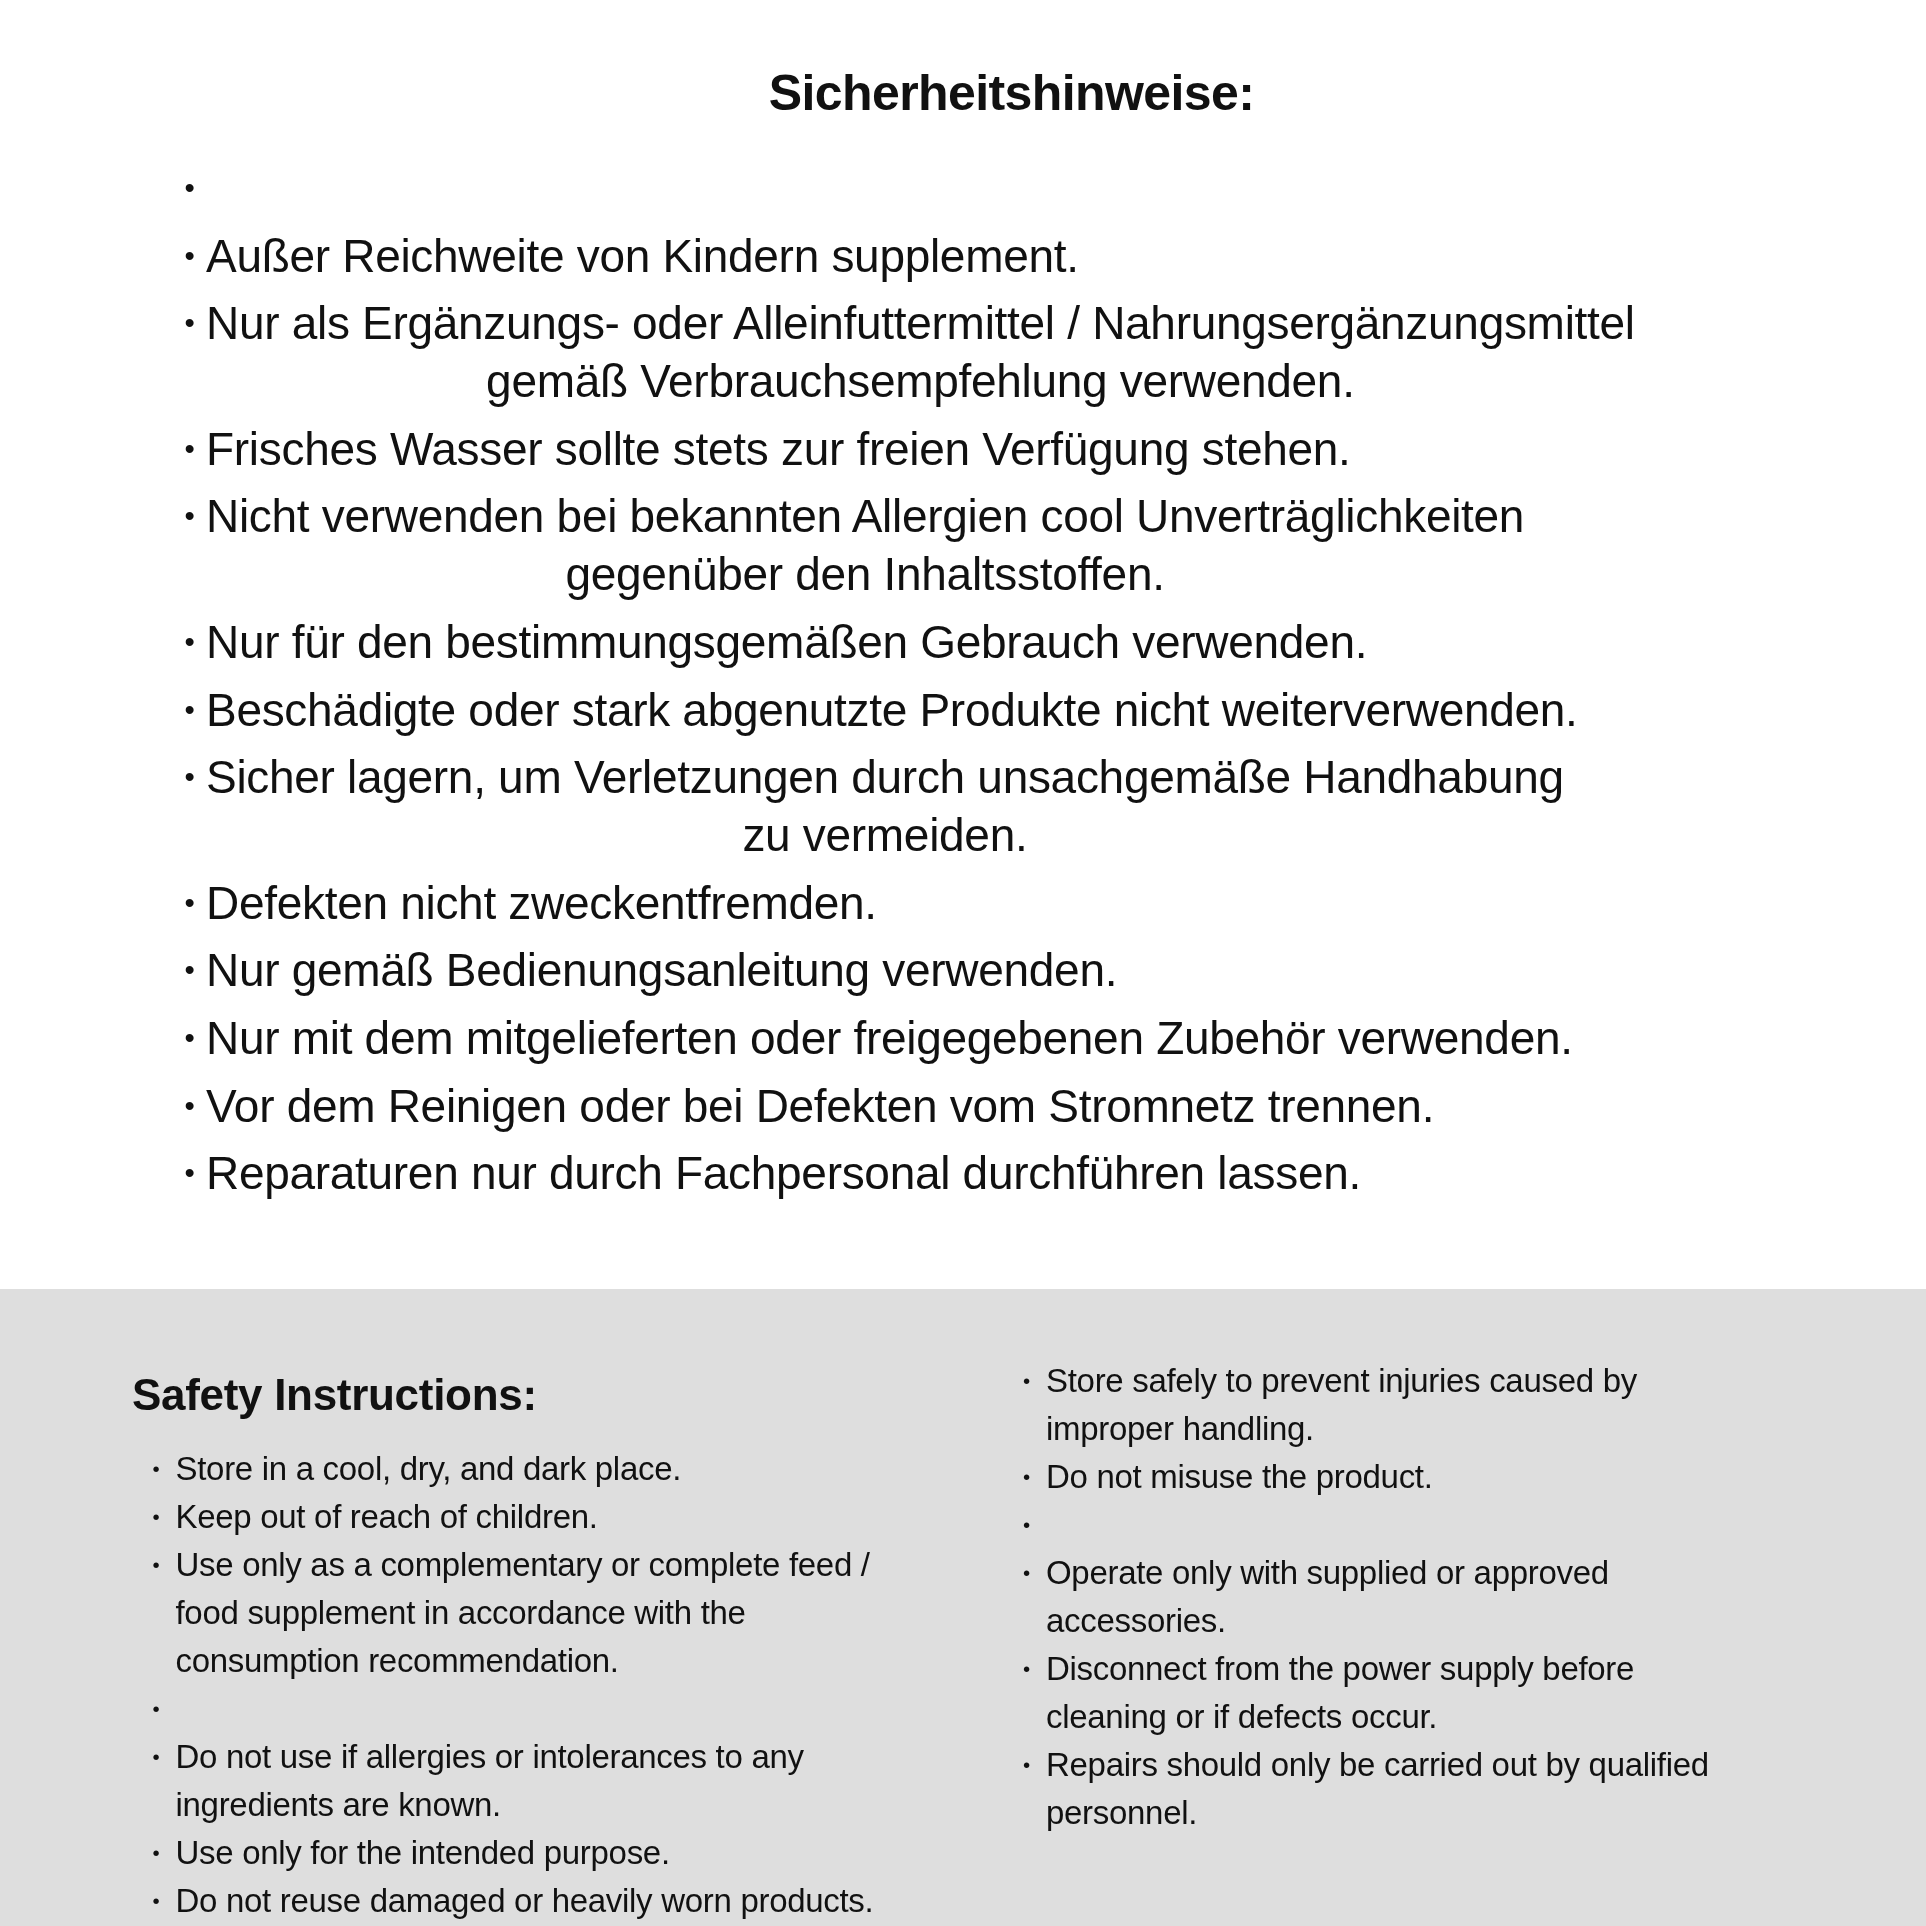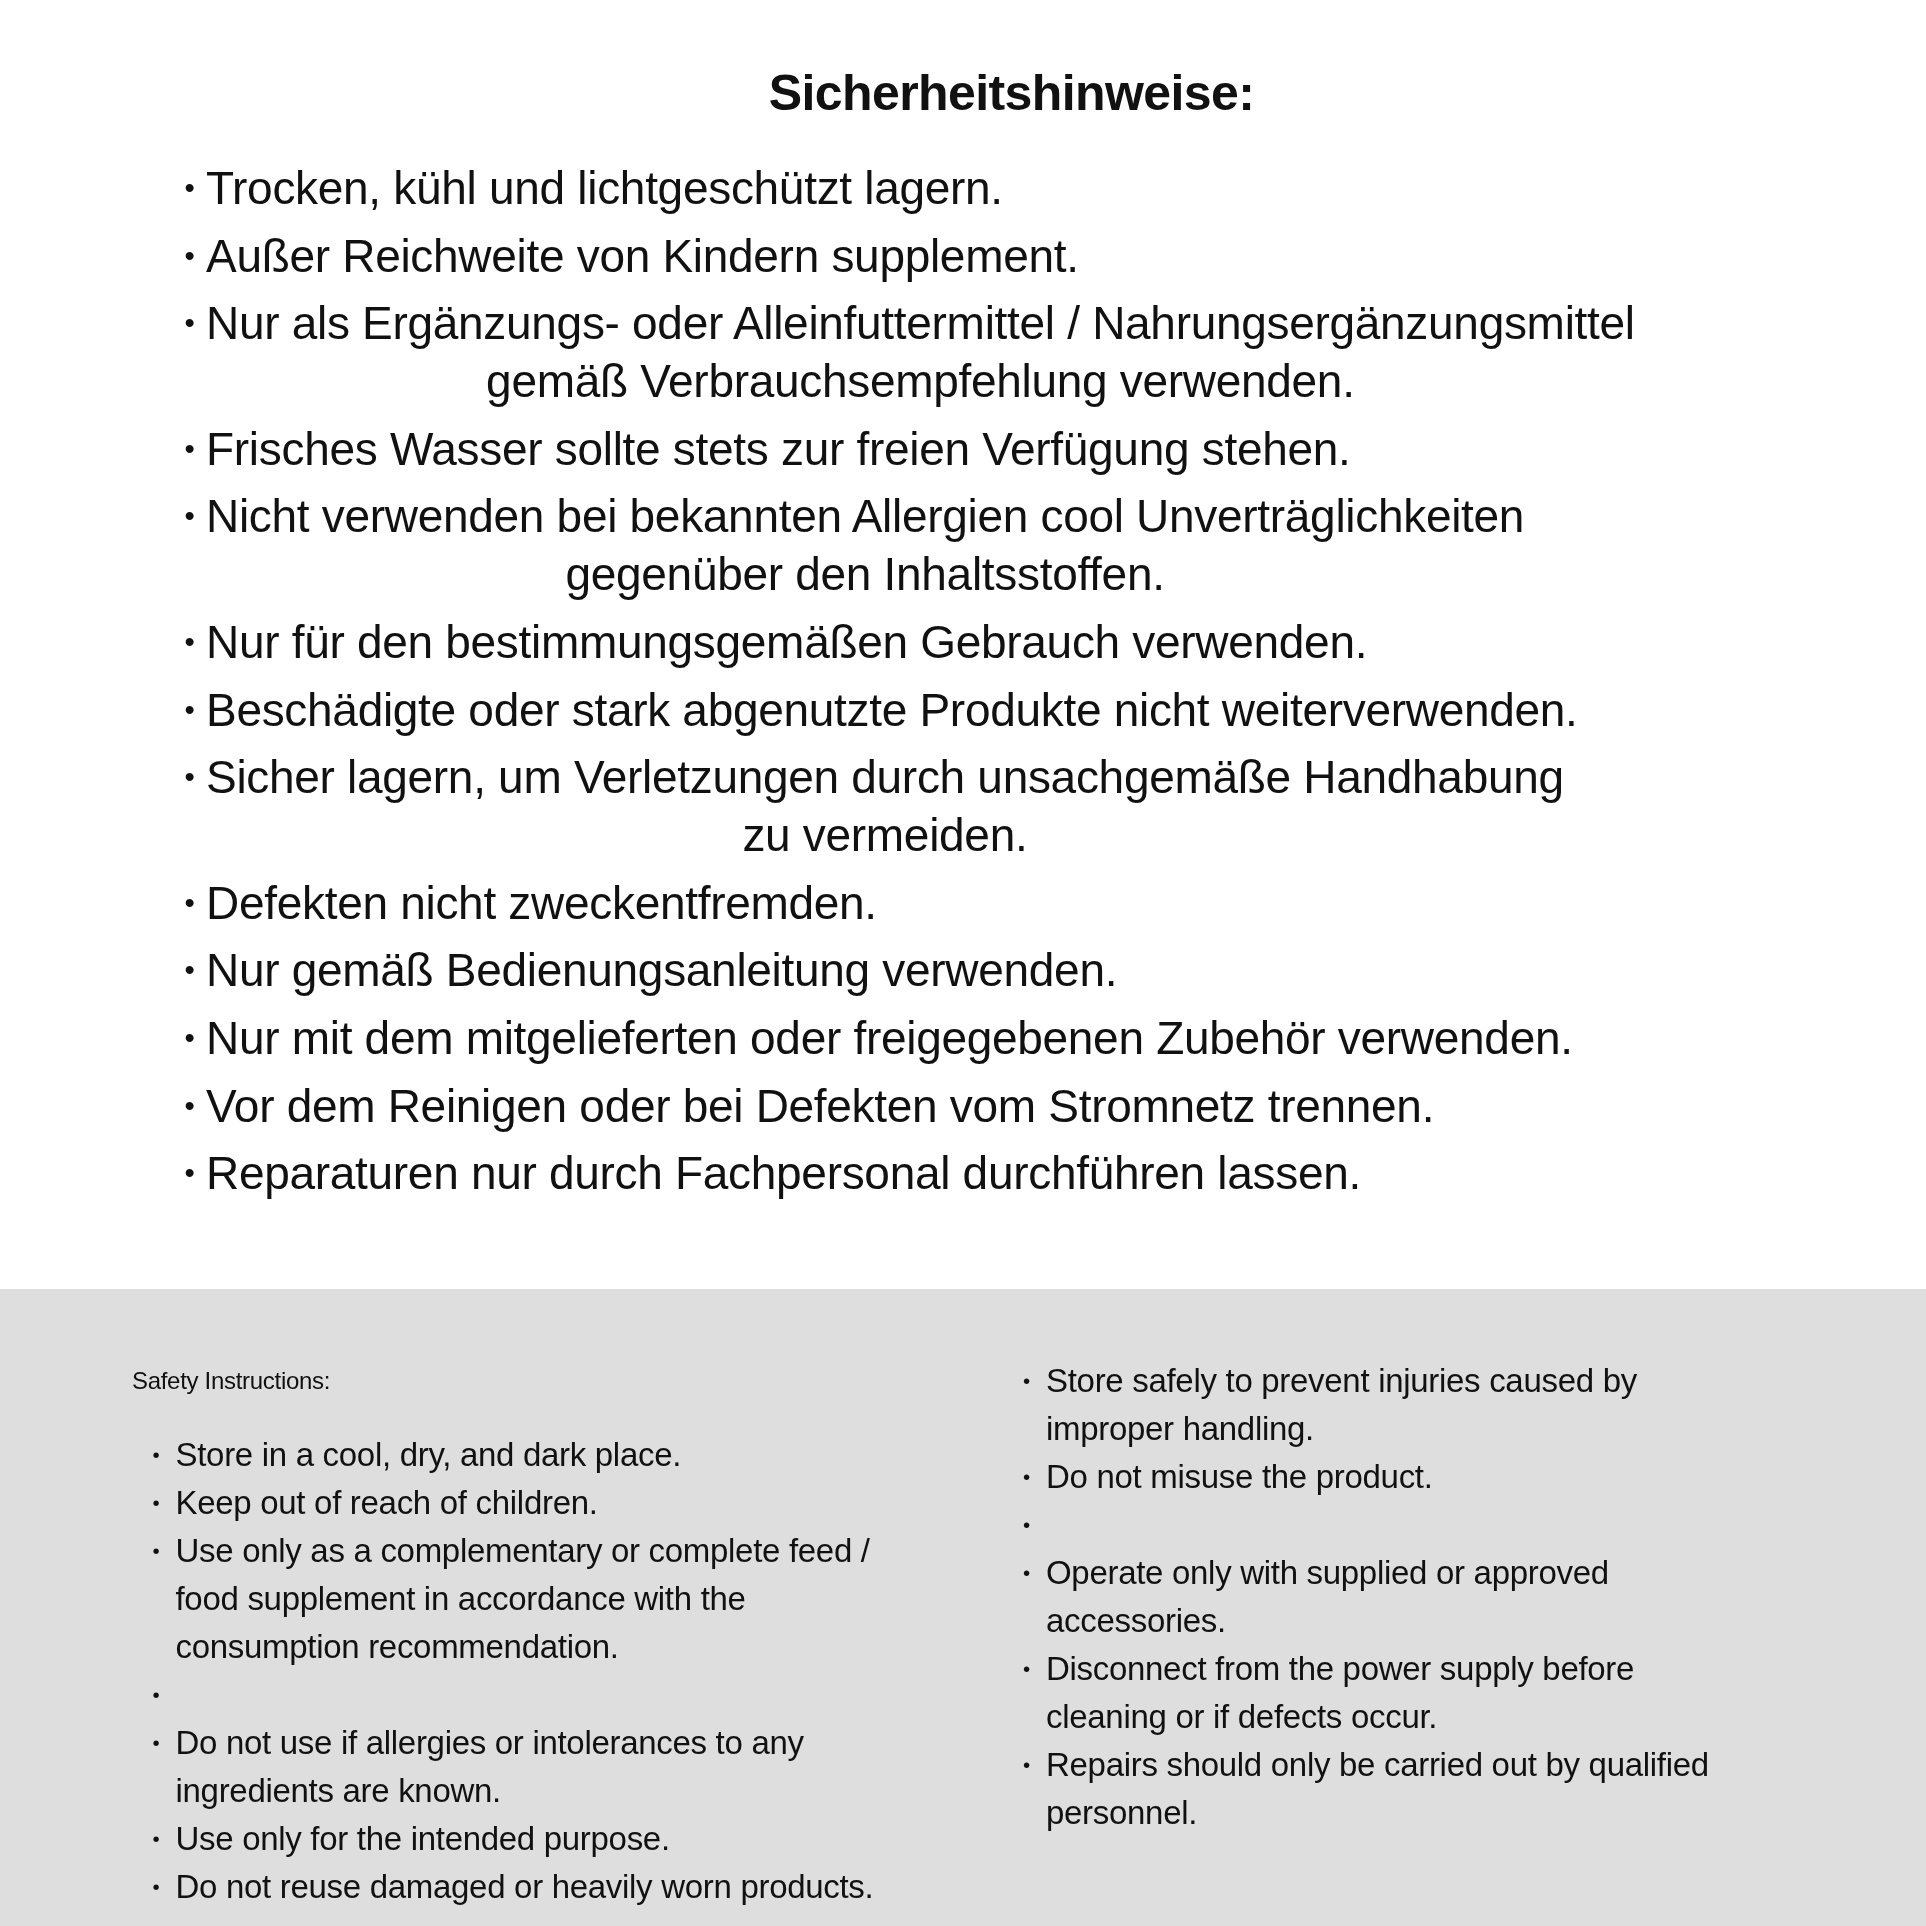--- a/index.html
+++ b/index.html
@@ -56,24 +56,24 @@
     padding: 68px 61px 0 132px;
     background: var(--panel, #dedede);
     display: flex;
   }
   .en-col-left {
     flex: 0 0 891px;
     width: 891px;
   }
   .en-col-right { flex: 1; }
   .en-heading {
-    margin: 0 0 26px 0;
-    font-size: 24px;
+    margin: 14px 0 26px 0;
+    font-size: 44px;
     line-height: 48px;
-    font-weight: normal;
+    font-weight: bold;
     letter-spacing: -0.3px;
   }
   ul.en-list {
     font-size: 33px;
     line-height: 48px;
     letter-spacing: -0.3px;
   }
   ul.en-list li {
     display: flex;
     align-items: flex-start;
@@ -86,21 +86,20 @@
   ul.en-list.indented { padding-left: 20.5px; }
 </style>
 </head>
 <body>
 
 <div class="de-section">
   <h1 class="de-heading">Sicherheitshinweise:</h1>
   <ul class="bullet-list de-list">
     <li>
         <span class="marker">•</span>
-        <span class="txt">Trocken, kühl und lichtgeschützt lagern.</span>
       </li>
     <li>
         <span class="marker">•</span>
         <span class="txt">Außer Reichweite von Kindern supplement.</span>
       </li>
     <li>
         <span class="marker">•</span>
         <span class="txt">Nur als Ergänzungs- oder Alleinfuttermittel / Nahrungsergänzungsmittel
 gemäß Verbrauchsempfehlung verwenden.</span>
       </li>

